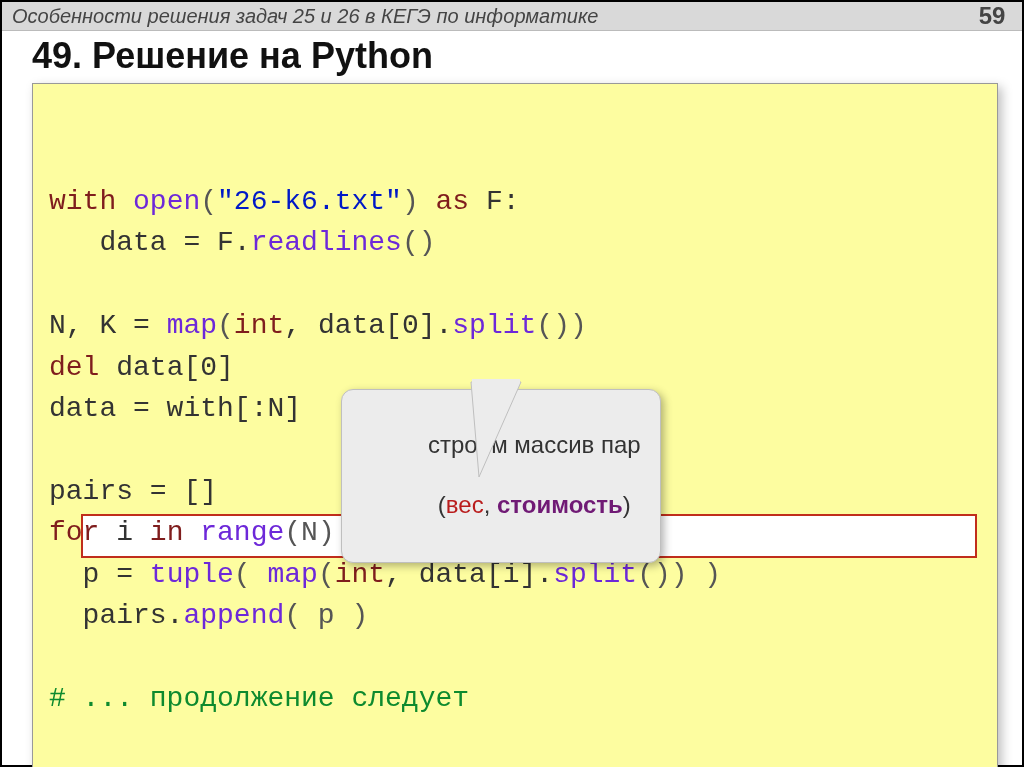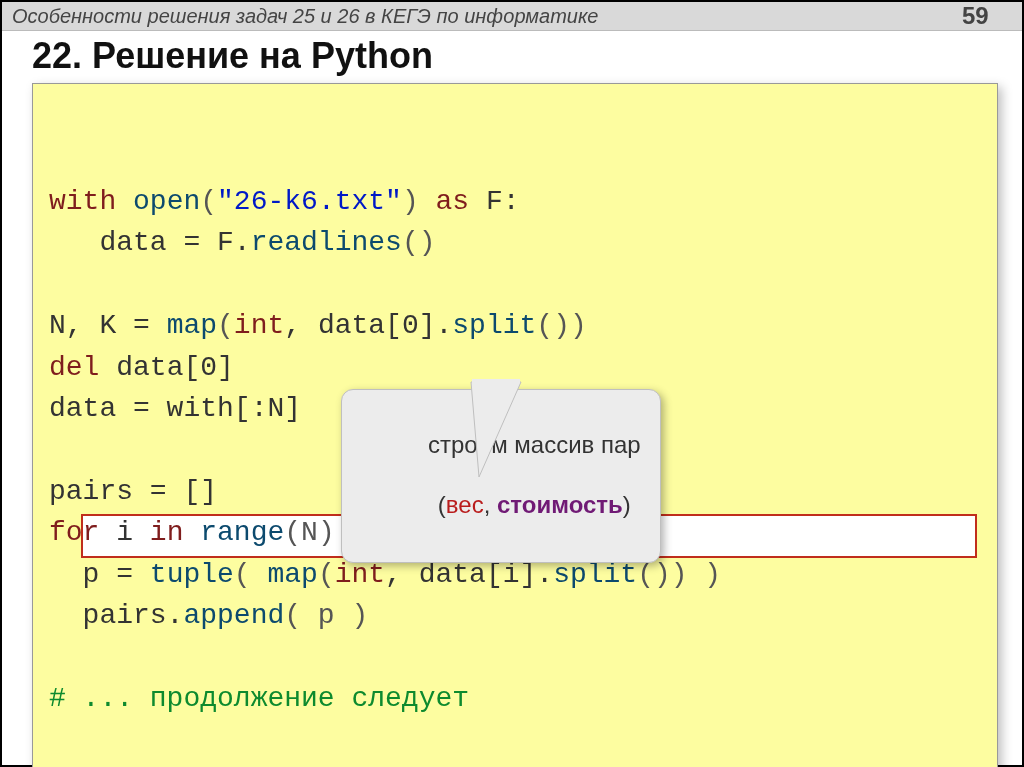--- a/index.html
+++ b/index.html
@@ -29,21 +29,21 @@
     flex: 1;
     font-style: italic;
     color: #444;
     font-size: 20px;
     padding-left: 10px;
     white-space: nowrap;
     overflow: hidden;
   }
   .titlebar .page-num {
     width: 60px;
-    text-align: left;
+    text-align: center;
     font-size: 24px;
     font-weight: bold;
     color: #444;
   }
   .content {
     flex: 1;
     padding: 4px 24px 0 30px;
     position: relative;
   }
   h1.slide-title {
@@ -58,21 +58,21 @@
     border: 1px solid #999;
     box-shadow: 4px 4px 10px rgba(0,0,0,0.25);
     padding: 14px 16px 14px 16px;
     font-family: "Courier New", monospace;
     font-size: 28px;
     line-height: 1.48;
     color: #333;
     white-space: pre;
   }
   .kw   { color: #7f1d1d; }
-  .fn   { color: #0c4a6e; }
+  .fn   { color: #6d28d9; }
   .str  { color: #0019c7; }
   .pun  { color: #555; }
   .com  { color: #0d8a2e; }
   .id   { color: #333; }
   .highlight-frame {
     position: absolute;
     border: 2px solid #c02e1c;
     background: #fff;
     box-sizing: border-box;
     height: 44px;
@@ -116,21 +116,21 @@
 <body>
 
 <div class="page">
 
   <div class="titlebar">
     <div class="title">Особенности решения задач 25 и 26 в КЕГЭ по информатике</div>
     <div class="page-num">59</div>
   </div>
 
   <div class="content">
-    <h1 class="slide-title">22. Решение на Python</h1>
+    <h1 class="slide-title">49. Решение на Python</h1>
 
     <div class="codebox">
       <div class="highlight-frame"></div>
 <div class="code-content"><span class="kw">with</span> <span class="fn">open</span><span class="pun">(</span><span class="str">"26-k6.txt"</span><span class="pun">)</span> <span class="kw">as</span> <span class="id">F:</span>
 <span class="id">   data = F.</span><span class="fn">readlines</span><span class="pun">()</span>
 
 <span class="id">N, K = </span><span class="fn">map</span><span class="pun">(</span><span class="kw">int</span><span class="id">, data[0].</span><span class="fn">split</span><span class="pun">())</span>
 <span class="kw">del</span><span class="id"> data[0]</span>
 <span class="id">data = with[:N]</span>
 

